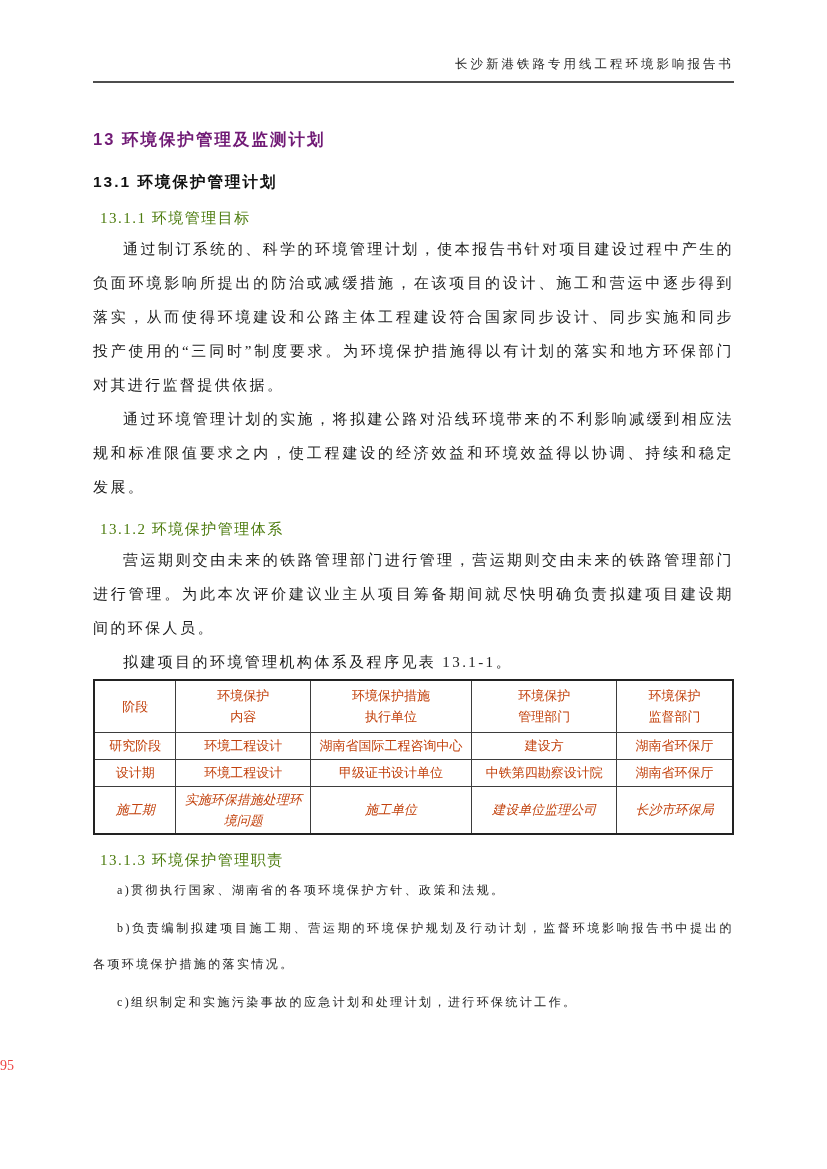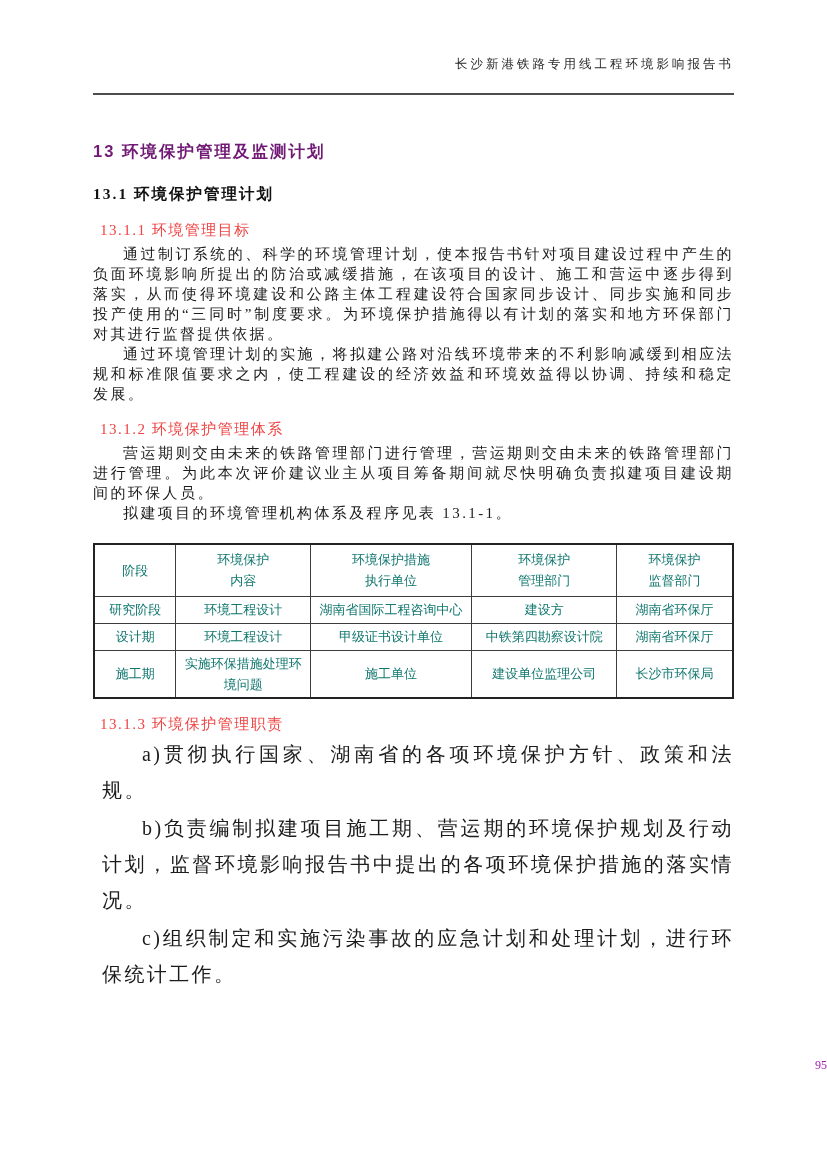--- a/index.html
+++ b/index.html
@@ -13,115 +13,115 @@
     overflow: hidden;
   }
   .page-content {
     position: absolute;
     left: 93px; top: 0;
     width: 641px;
   }
   
   .doc-header {
     padding-top: 56px;
-    padding-bottom: 20px;
+    padding-bottom: 8px;
     border-bottom: 2px solid #4d4d4d;
     text-align: right;
     font-size: 12.5px;
     letter-spacing: 3px;
     color: #2a2a2a;
   }
   
   .h1 {
     margin: 46px 0 0 0;
     font-family: "Liberation Sans", sans-serif;
     font-weight: bold;
     font-size: 16.5px;
     letter-spacing: 2px;
     color: #701a75;
   }
   .h2 {
     margin: 21px 0 0 0;
-    font-family: Liberation Serif, serif;
+    font-family: Liberation Sans, sans-serif;
     font-weight: bold;
     font-size: 15.5px;
     letter-spacing: 2px;
     color: #111;
   }
   .h3 {
     margin: 16px 0 0 0;
     padding-left: 7px;
     font-family: "Liberation Serif", serif;
     font-weight: normal;
     font-size: 15px;
     letter-spacing: 1.5px;
-    color: #ef4444;
+    color: #4d7c0f;
   }
   
   .para {
     margin: 4px 0 0 0;
     font-size: 15px;
-    line-height: 20px;
+    line-height: 34px;
     letter-spacing: 2.4px;
     text-align: justify;
     text-indent: 2em;
     color: #1c1c1c;
   }
   .para.tight { margin-top: 0; }
   
   .table-caption {
     margin: 14px 0 0 0;
     font-family: "Liberation Sans", sans-serif;
     font-weight: bold;
     font-size: 15px;
     letter-spacing: 1px;
     color: #111;
   }
   table.env-table {
-    margin-top: 20px;
+    margin-top: 0;
     width: 100%;
     border-collapse: collapse;
     table-layout: fixed;
     border: 2px solid #222;
     font-size: 13px;
-    color: #0f766e;
+    color: #c2410c;
   }
   table.env-table th, table.env-table td {
     border: 1px solid #3d3d3d;
     padding: 2px 2px;
     text-align: center;
     vertical-align: middle;
     font-weight: normal;
     line-height: 21px;
     overflow: hidden;
   }
   table.env-table th { white-space: pre-line; }
   tr.hdr { height: 52px; }
   tr.r-s { height: 27px; }
-  tr.r-m { height: 44px; }
+  tr.r-m { height: 44px; font-style: italic; }
   td.light-bottom { border-bottom: 1px solid #b5b5b5; }
   
   .item {
-    margin: 2px 0 0 9px;
-    font-size: 20px;
+    margin: 2px 0 0 0;
+    font-size: 12px;
     line-height: 36px;
     letter-spacing: 2.4px;
     text-align: justify;
     text-indent: 2em;
     color: #1c1c1c;
   }
   .sec-gap { }
   
   .page-footer {
     position: absolute;
     left: 0; top: 1058px;
     width: 827px;
-    text-align: right;
-    font-size: 12px;
-    color: #a21caf;
+    text-align: left;
+    font-size: 14px;
+    color: #ef4444;
   }
 </style>
 </head>
 <body>
 
 <div class="page-content">
 
   <div class="doc-header">
     <span>长沙新港铁路专用线工程环境影响报告书</span>
   </div>

